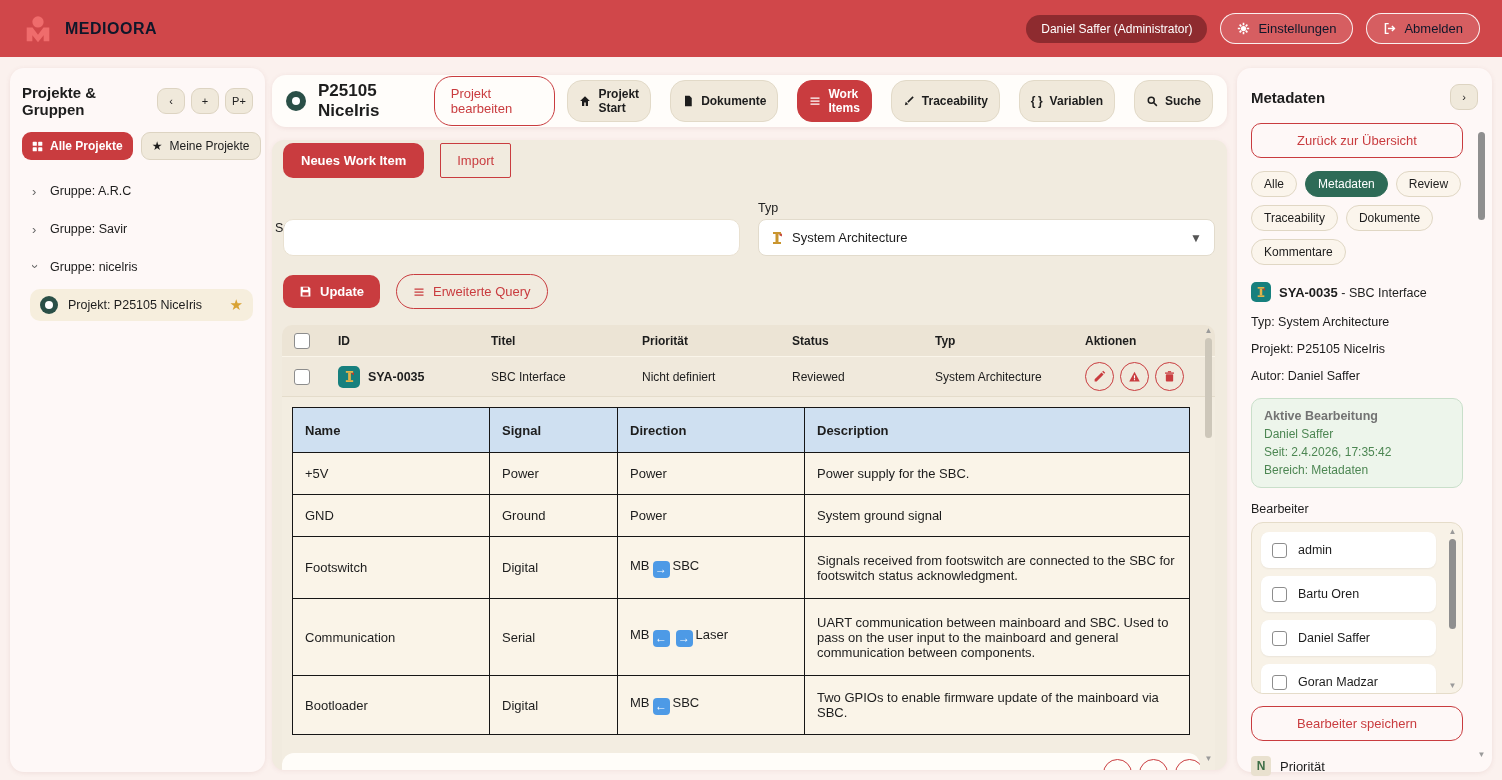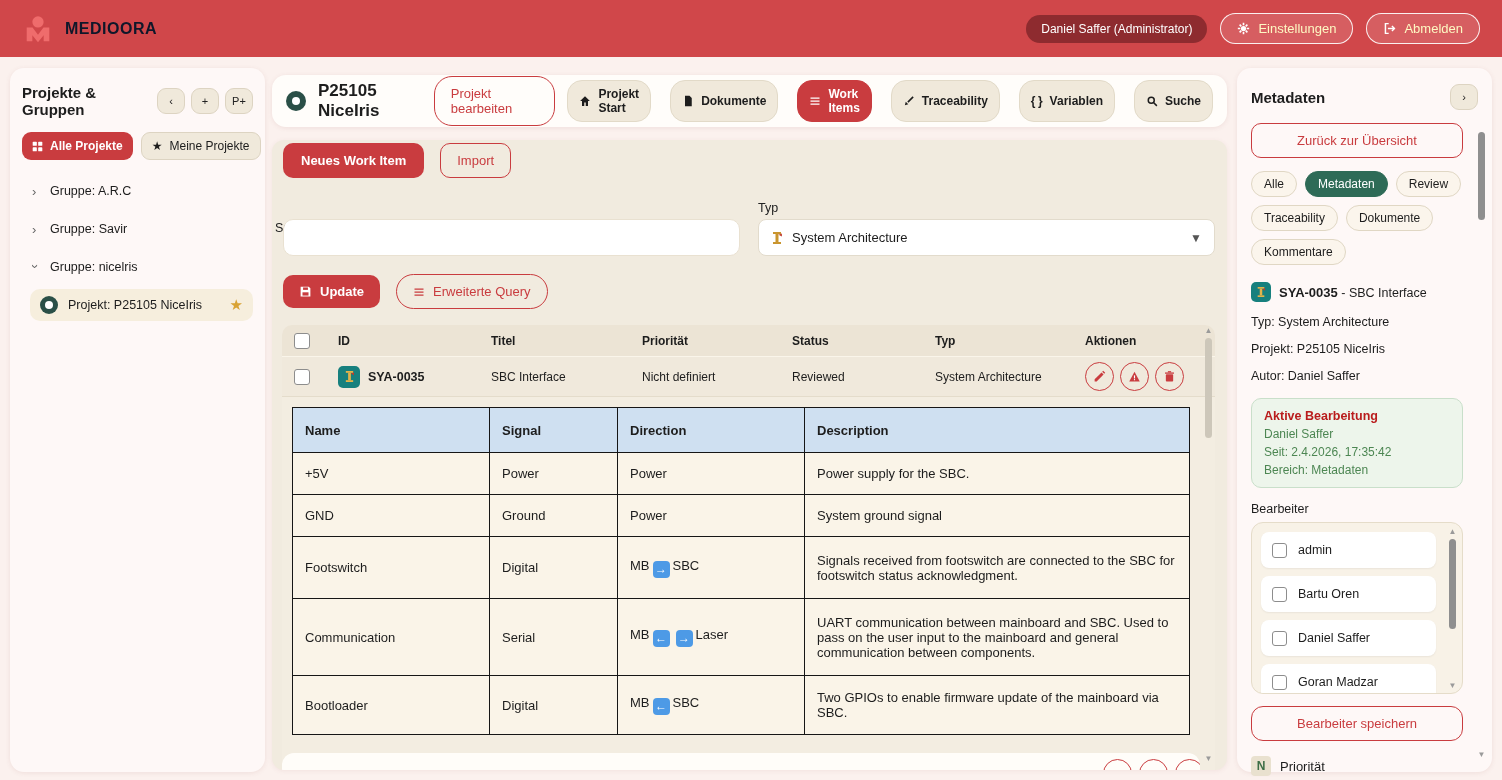--- a/index.html
+++ b/index.html
@@ -11,21 +11,21 @@
   }
   svg { display:block; }
 
   
   .topbar { position:absolute; left:0; top:0; width:1502px; height:57px; background:#d0474a;
             display:flex; align-items:center; padding:0 22px; }
   .brand { display:flex; align-items:center; gap:11px; }
   .brand-name { color:#0f172a; font-weight:bold; font-size:16px; letter-spacing:.5px; }
   .topbar-right { margin-left:auto; display:flex; align-items:center; gap:13px; }
   .user-pill { background:#8e2b2f; color:#fff; font-size:12px; padding:7px 15px; border-radius:15px; }
-  .tb-btn { display:flex; align-items:center; gap:8px; color:#fef9c3; font-size:13px;
+  .tb-btn { display:flex; align-items:center; gap:8px; color:#0f172a; font-size:13px;
             background:rgba(255,255,255,.13); border:1.6px solid rgba(255,255,255,.9);
             border-radius:17px; padding:7px 16px; cursor:pointer; }
   .tb-btn svg { width:13px; height:13px; }
 
   
   .panel { position:absolute; background:#fef8f7; border-radius:14px;
            box-shadow:0 1px 5px rgba(140,70,70,.10); }
   .btn-red { background:#c93c3f; color:#fff; border-radius:10px; font-size:13px; font-weight:600;
              display:inline-flex; align-items:center; gap:8px; padding:10px 18px; cursor:pointer; }
   .btn-outline { border:1.6px solid #c93c3f; color:#c93c3f; background:transparent;
@@ -66,21 +66,21 @@
   .tab { display:flex; align-items:center; gap:7px; background:#f0e9db; border:1px solid #e2dac8;
          border-radius:15px; padding:6px 11px; font-size:12px; font-weight:600; cursor:pointer; }
   .tab svg { width:12px; height:12px; }
   .tab .braces { font-weight:bold; font-size:12px; }
   .tab.active { background:#c93c3f; border-color:#c93c3f; color:#fff; }
 
   
   #main { left:272px; top:140px; width:955px; height:630px; background:#f1ebdf; border-radius:12px;
           position:absolute; overflow:hidden; box-shadow:0 1px 5px rgba(140,70,70,.08); }
   .m-row1 { position:absolute; left:11px; top:3px; display:flex; gap:16px; align-items:center; }
-  .import-btn { border-radius:10px;text-align:right; }
+  .import-btn { border-radius:2px;text-align:right; }
   .m-label { position:absolute; font-size:12.5px; color:#222; }
   .m-input { position:absolute; left:11px; top:79px; width:457px; height:37px; background:#fff;
              border:1px solid #e9e1d1; border-radius:10px; font-size:13px; padding:0 12px;
              font-family:"Liberation Sans",sans-serif; }
   .m-select { position:absolute; left:486px; top:79px; width:457px; height:37px; background:#fff;
               border:1px solid #e2dbcc; border-radius:8px; display:flex; align-items:center;
               gap:9px; padding:0 12px; font-size:13px; cursor:pointer; }
   .m-select .caret { margin-left:auto; color:#555; font-size:12px; }
   .m-row2 { position:absolute; left:11px; top:134px; display:flex; gap:16px; align-items:center; }
   .btn-red svg { width:13px; height:13px; }
@@ -129,21 +129,21 @@
   .back-btn { margin-top:13px; width:212px; justify-content:center; border-radius:10px; }
   .chips { margin-top:13px; display:flex; flex-wrap:wrap; gap:8px; width:215px; }
   .chip { padding:5px 12px; border-radius:13px; border:1px solid #e0d7c4; background:#fbf5ec;
           font-size:12px; cursor:pointer; }
   .chip.active { background:#2e6b57; border-color:#2e6b57; color:#fff; }
   .meta-item { margin-top:17px; display:flex; align-items:center; gap:8px; font-size:12.5px; }
   .meta-item b { font-size:13px; }
   .meta-line { margin-top:13px; font-size:12.5px; }
   .edit-box { margin-top:15px; width:212px; background:#edf5eb; border:1px solid #c9dfca;
               border-radius:10px; padding:10px 12px; }
-  .edit-box .eb-title { font-size:12.5px; font-weight:bold; color:#b91c1c; }
+  .edit-box .eb-title { font-size:12.5px; font-weight:bold; color:#737373; }
   .edit-box .eb-line { font-size:12px; color:#4c8652; margin-top:4px; }
   .editors-label { margin-top:14px; font-size:12.5px; }
   .editors-box { margin-top:6px; width:212px; height:172px; border:1px solid #e5dcc9;
                  border-radius:12px; background:#f8f2e7; position:relative; overflow:hidden;
                  padding:9px 26px 0 9px; }
   .editor-card { background:#fff; border-radius:8px; height:36px; display:flex; align-items:center;
                  gap:11px; padding:12px 11px; margin-bottom:8px; box-shadow:0 1px 2px rgba(0,0,0,.06);
                  font-size:12.5px; cursor:pointer; }
   .editor-card .checkbox { width:15px; height:15px; }
   #editors-scroll { right:5px; top:4px; height:164px; }

